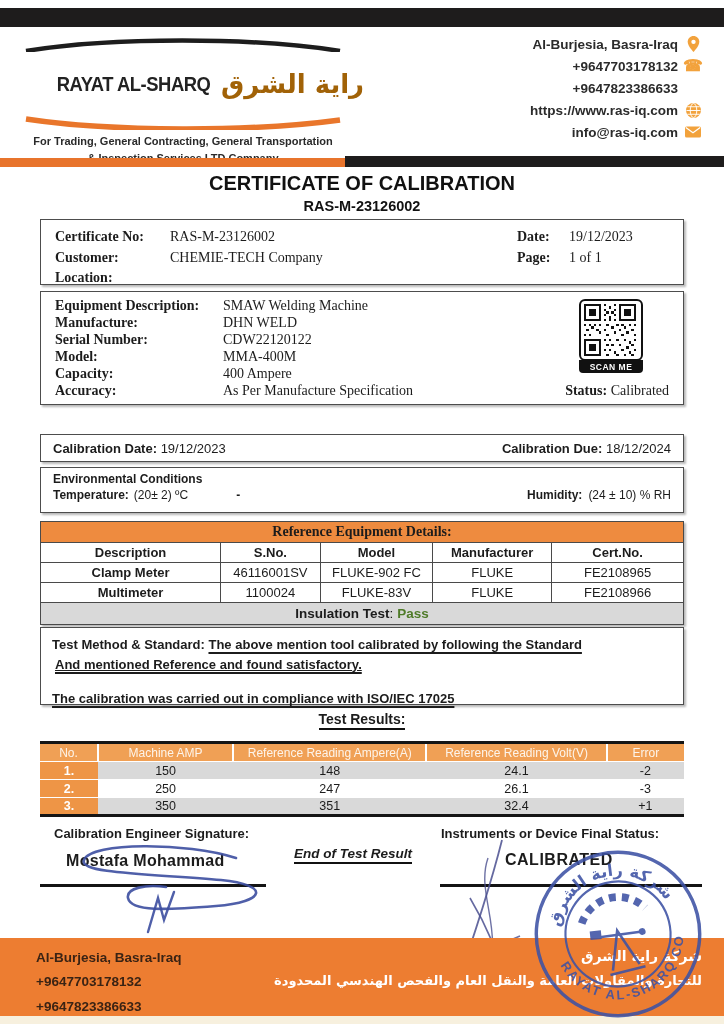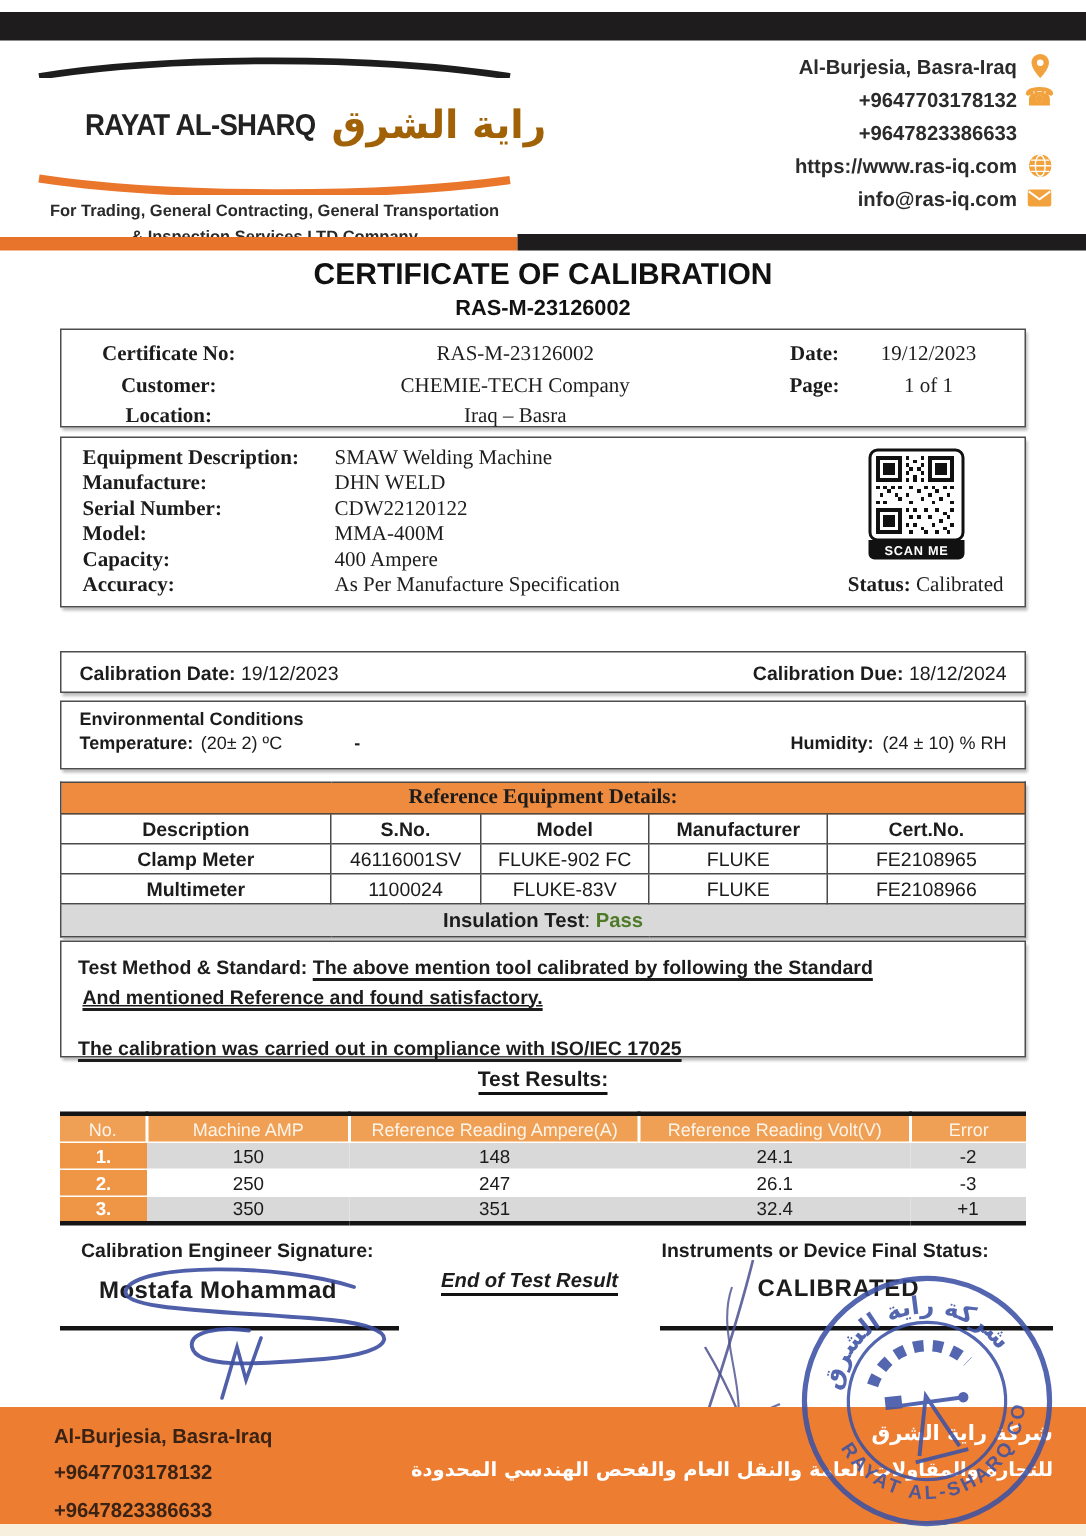--- a/index.html
+++ b/index.html
@@ -26,21 +26,21 @@
 
   
   .doc-title { left:0; top:172px; width:724px; text-align:center; font-size:20px; font-weight:bold; color:#111; }
   .doc-certno { left:0; top:198px; width:724px; text-align:center; font-size:14.5px; font-weight:bold; color:#111; }
 
   
   .box { border:1.6px solid #4d4d4d; background:#fff; box-shadow:1.5px 2px 2px rgba(0,0,0,.28); }
   .serif { font-family:"Liberation Serif", serif; }
 
   .cert-info { left:40px; top:219px; width:644px; height:66px; padding:7px 14px 0 14px; font-size:14px;
-    display:grid; grid-template-columns:115px 1fr 52px 100px; grid-auto-rows:20.5px; align-items:center;text-align:center; }
+    display:grid; grid-template-columns:115px 1fr 52px 100px; grid-auto-rows:20.5px; align-items:center; }
   .lbl { font-weight:bold; }
 
   .equipment { left:40px; top:291px; width:644px; height:114px; padding:6px 14px; font-size:14px; }
   .equip-grid { display:grid; grid-template-columns:168px 1fr; grid-auto-rows:16.9px; align-items:center; width:440px; }
   .qr-wrap { position:absolute; right:40px; top:7px; width:64px; text-align:center; }
   .qr-box { border:2.5px solid #111; border-radius:6px; padding:3px; background:#fff; }
   .qr-label { background:#111; color:#fff; font-family:"Liberation Sans", sans-serif; font-size:8.5px; font-weight:bold; letter-spacing:.5px; padding:1.5px 0; border-radius:0 0 4px 4px; margin-top:-1px; }
   .status-line { position:absolute; right:14px; bottom:5px; font-size:14px; }
 
   .cal-box { left:40px; top:434px; width:644px; height:28px; display:flex; justify-content:space-between; align-items:center; padding:0 12px; font-size:13px; }
@@ -187,21 +187,20 @@
     <span>RAS-M-23126002</span>
     <span class="lbl">Date:</span>
     <span>19/12/2023</span>
 
     <span class="lbl">Customer:</span>
     <span>CHEMIE-TECH Company</span>
     <span class="lbl">Page:</span>
     <span>1 of 1</span>
 
     <span class="lbl">Location:</span>
-    <span>Iraq – Basra</span>
     <span></span>
       <span></span>
   </div>
 
   <div class="abs box equipment serif">
     <div class="equip-grid">
       <span class="lbl">Equipment Description:</span>
       <span>SMAW Welding Machine</span>
       <span class="lbl">Manufacture:</span>
       <span>DHN WELD</span>

